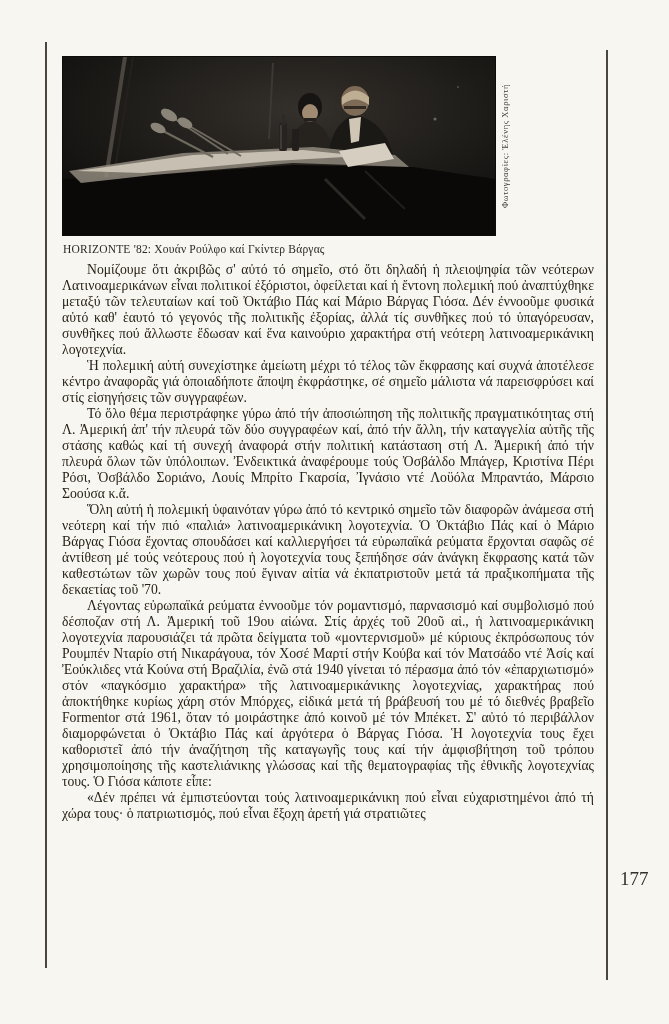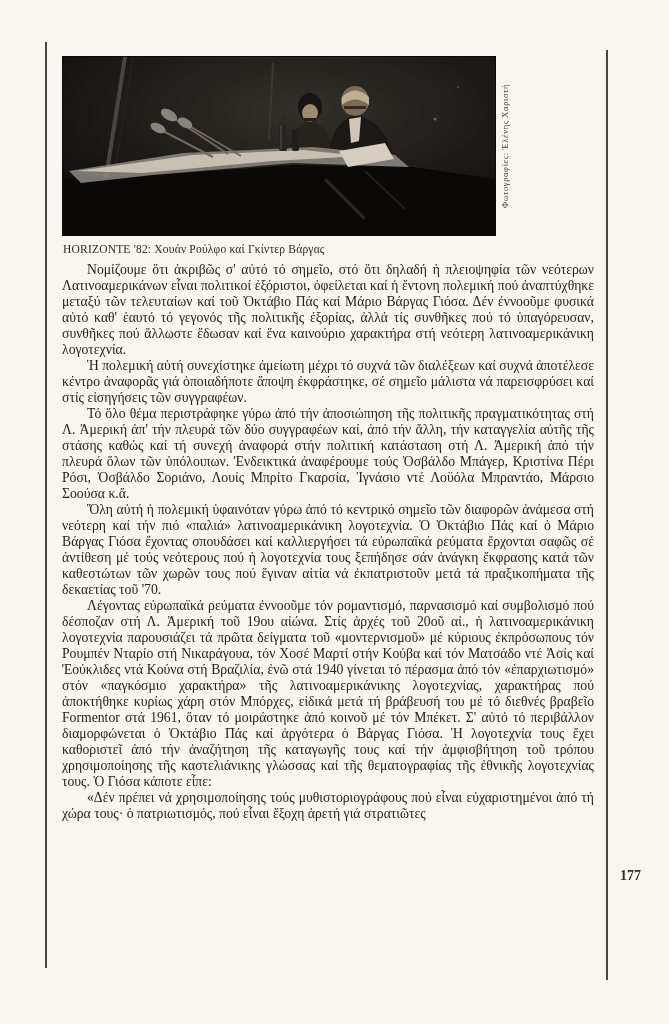--- a/index.html
+++ b/index.html
@@ -71,23 +71,22 @@
   }
   .body-text p {
     margin: 0;
     text-indent: 25px;
   }
 
   .page-number {
     position: absolute;
     left: 620px;
     top: 868px;
-    font-size: 14px;
+    font-size: 19px;
     color: #33302a;
-    font-weight: bold;
   }
 </style>
 </head>
 <body>
 
 <div class="page">
 
   <div class="rule rule-left"></div>
   <div class="rule rule-right"></div>
 
@@ -151,22 +150,22 @@
         <circle cx="372" cy="62" r="1.5" fill="#6e6960"></circle>
         <circle cx="395" cy="30" r="1" fill="#55504a"></circle>
       </svg>
     </div>
     <div class="photo-credit">Φωτογραφίες: Ἑλένης Χαριστή</div>
     <figcaption class="photo-caption">HORIZONTE '82: Χουάν Ρούλφο καί Γκίντερ Βάργας</figcaption>
   </figure>
 
   <article class="body-text">
     <p>Νομίζουμε ὅτι ἀκριβῶς σ' αὐτό τό σημεῖο, στό ὅτι δηλαδή ἡ πλειοψηφία τῶν νεότερων Λατινοαμερικάνων εἶναι πολιτικοί ἐξόριστοι, ὀφείλεται καί ἡ ἔντονη πολεμική πού ἀναπτύχθηκε μεταξύ τῶν τελευταίων καί τοῦ Ὀκτάβιο Πάς καί Μάριο Βάργας Γιόσα. Δέν ἐννοοῦμε φυσικά αὐτό καθ' ἑαυτό τό γεγονός τῆς πολιτικῆς ἐξορίας, ἀλλά τίς συνθῆκες πού τό ὑπαγόρευσαν, συνθῆκες πού ἄλλωστε ἔδωσαν καί ἕνα καινούριο χαρακτήρα στή νεότερη λατινοαμερικάνικη λογοτεχνία.</p>
-    <p>Ἡ πολεμική αὐτή συνεχίστηκε ἀμείωτη μέχρι τό συχνά τῶν διαλέξεων καί συχνά ἀποτέλεσε κέντρο ἀναφορᾶς γιά ὁποιαδήποτε ἄποψη ἐκφράστηκε, σέ σημεῖο μάλιστα νά παρεισφρύσει καί στίς εἰσηγήσεις τῶν συγγραφέων.</p>
+    <p>Ἡ πολεμική αὐτή συνεχίστηκε ἀμείωτη μέχρι τό τέλος τῶν ἔκφρασης καί συχνά ἀποτέλεσε κέντρο ἀναφορᾶς γιά ὁποιαδήποτε ἄποψη ἐκφράστηκε, σέ σημεῖο μάλιστα νά παρεισφρύσει καί στίς εἰσηγήσεις τῶν συγγραφέων.</p>
     <p>Τό ὅλο θέμα περιστράφηκε γύρω ἀπό τήν ἀποσιώπηση τῆς πολιτικῆς πραγματικότητας στή Λ. Ἀμερική ἀπ' τήν πλευρά τῶν δύο συγγραφέων καί, ἀπό τήν ἄλλη, τήν καταγγελία αὐτῆς τῆς στάσης καθώς καί τή συνεχή ἀναφορά στήν πολιτική κατάσταση στή Λ. Ἀμερική ἀπό τήν πλευρά ὅλων τῶν ὑπόλοιπων. Ἐνδεικτικά ἀναφέρουμε τούς Ὀσβάλδο Μπάγερ, Κριστίνα Πέρι Ρόσι, Ὀσβάλδο Σοριάνο, Λουίς Μπρίτο Γκαρσία, Ἰγνάσιο ντέ Λοϋόλα Μπραντάο, Μάρσιο Σοούσα κ.ἄ.</p>
     <p>Ὅλη αὐτή ἡ πολεμική ὑφαινόταν γύρω ἀπό τό κεντρικό σημεῖο τῶν διαφορῶν ἀνάμεσα στή νεότερη καί τήν πιό «παλιά» λατινοαμερικάνικη λογοτεχνία. Ὁ Ὀκτάβιο Πάς καί ὁ Μάριο Βάργας Γιόσα ἔχοντας σπουδάσει καί καλλιεργήσει τά εὐρωπαϊκά ρεύματα ἔρχονται σαφῶς σέ ἀντίθεση μέ τούς νεότερους πού ἡ λογοτεχνία τους ξεπήδησε σάν ἀνάγκη ἔκφρασης κατά τῶν καθεστώτων τῶν χωρῶν τους πού ἔγιναν αἰτία νά ἐκπατριστοῦν μετά τά πραξικοπήματα τῆς δεκαετίας τοῦ '70.</p>
     <p>Λέγοντας εὐρωπαϊκά ρεύματα ἐννοοῦμε τόν ρομαντισμό, παρνασισμό καί συμβολισμό πού δέσποζαν στή Λ. Ἀμερική τοῦ 19ου αἰώνα. Στίς ἀρχές τοῦ 20οῦ αἰ., ἡ λατινοαμερικάνικη λογοτεχνία παρουσιάζει τά πρῶτα δείγματα τοῦ «μοντερνισμοῦ» μέ κύριους ἐκπρόσωπους τόν Ρουμπέν Νταρίο στή Νικαράγουα, τόν Χοσέ Μαρτί στήν Κούβα καί τόν Ματσάδο ντέ Ἀσίς καί Ἐούκλιδες ντά Κούνα στή Βραζιλία, ἐνῶ στά 1940 γίνεται τό πέρασμα ἀπό τόν «ἐπαρχιωτισμό» στόν «παγκόσμιο χαρακτήρα» τῆς λατινοαμερικάνικης λογοτεχνίας, χαρακτήρας πού ἀποκτήθηκε κυρίως χάρη στόν Μπόρχες, εἰδικά μετά τή βράβευσή του μέ τό διεθνές βραβεῖο Formentor στά 1961, ὅταν τό μοιράστηκε ἀπό κοινοῦ μέ τόν Μπέκετ. Σ' αὐτό τό περιβάλλον διαμορφώνεται ὁ Ὀκτάβιο Πάς καί ἀργότερα ὁ Βάργας Γιόσα. Ἡ λογοτεχνία τους ἔχει καθοριστεῖ ἀπό τήν ἀναζήτηση τῆς καταγωγῆς τους καί τήν ἀμφισβήτηση τοῦ τρόπου χρησιμοποίησης τῆς καστελιάνικης γλώσσας καί τῆς θεματογραφίας τῆς ἐθνικῆς λογοτεχνίας τους. Ὁ Γιόσα κάποτε εἶπε:</p>
-    <p>«Δέν πρέπει νά χρησιμοποίησης τούς μυθιστοριογράφους πού εἶναι εὐχαριστημένοι ἀπό τή χώρα τους· ὁ πατριωτισμός, πού εἶναι ἔξοχη ἀρετή γιά στρατιῶτες</p>
+    <p>«Δέν πρέπει νά ἐμπιστεύονται τούς λατινοαμερικάνικη πού εἶναι εὐχαριστημένοι ἀπό τή χώρα τους· ὁ πατριωτισμός, πού εἶναι ἔξοχη ἀρετή γιά στρατιῶτες</p>
   </article>
 
   <div class="page-number">177</div>
 
 </div>
 
 </body></html>

